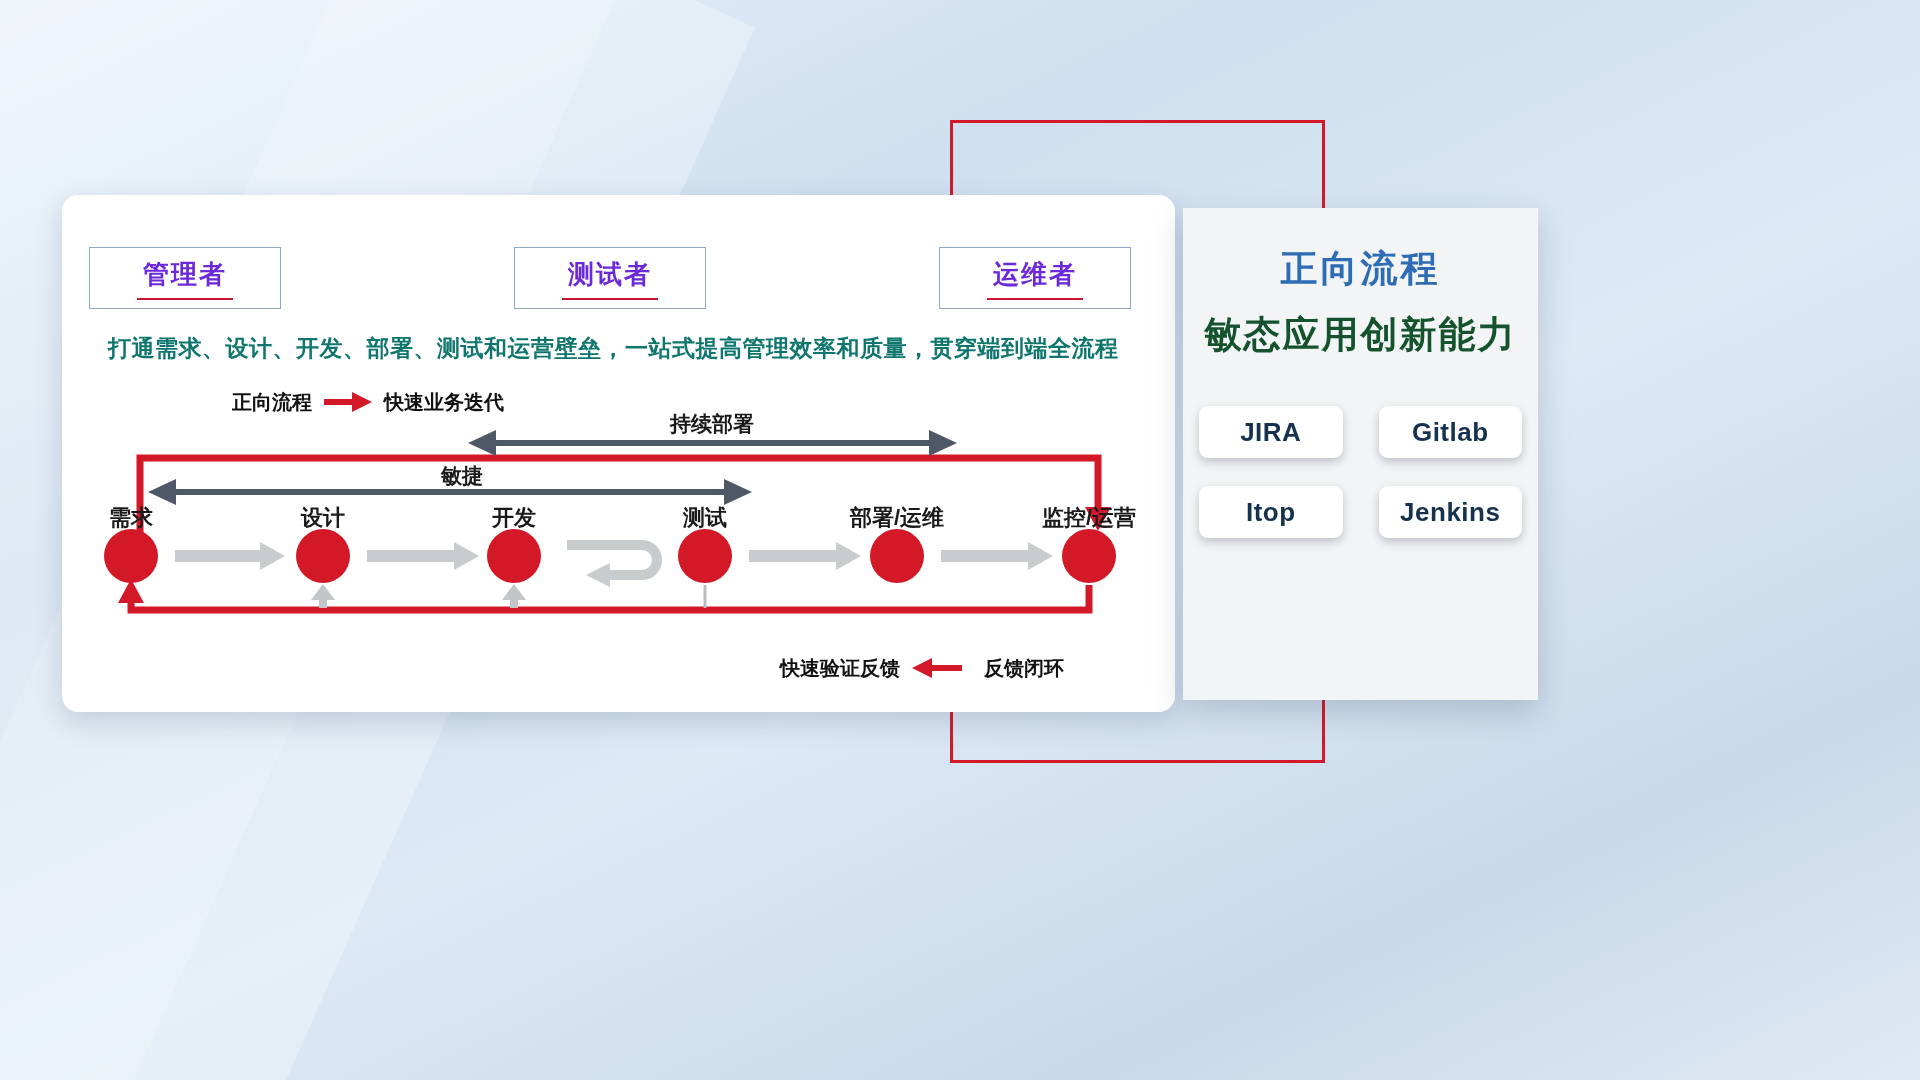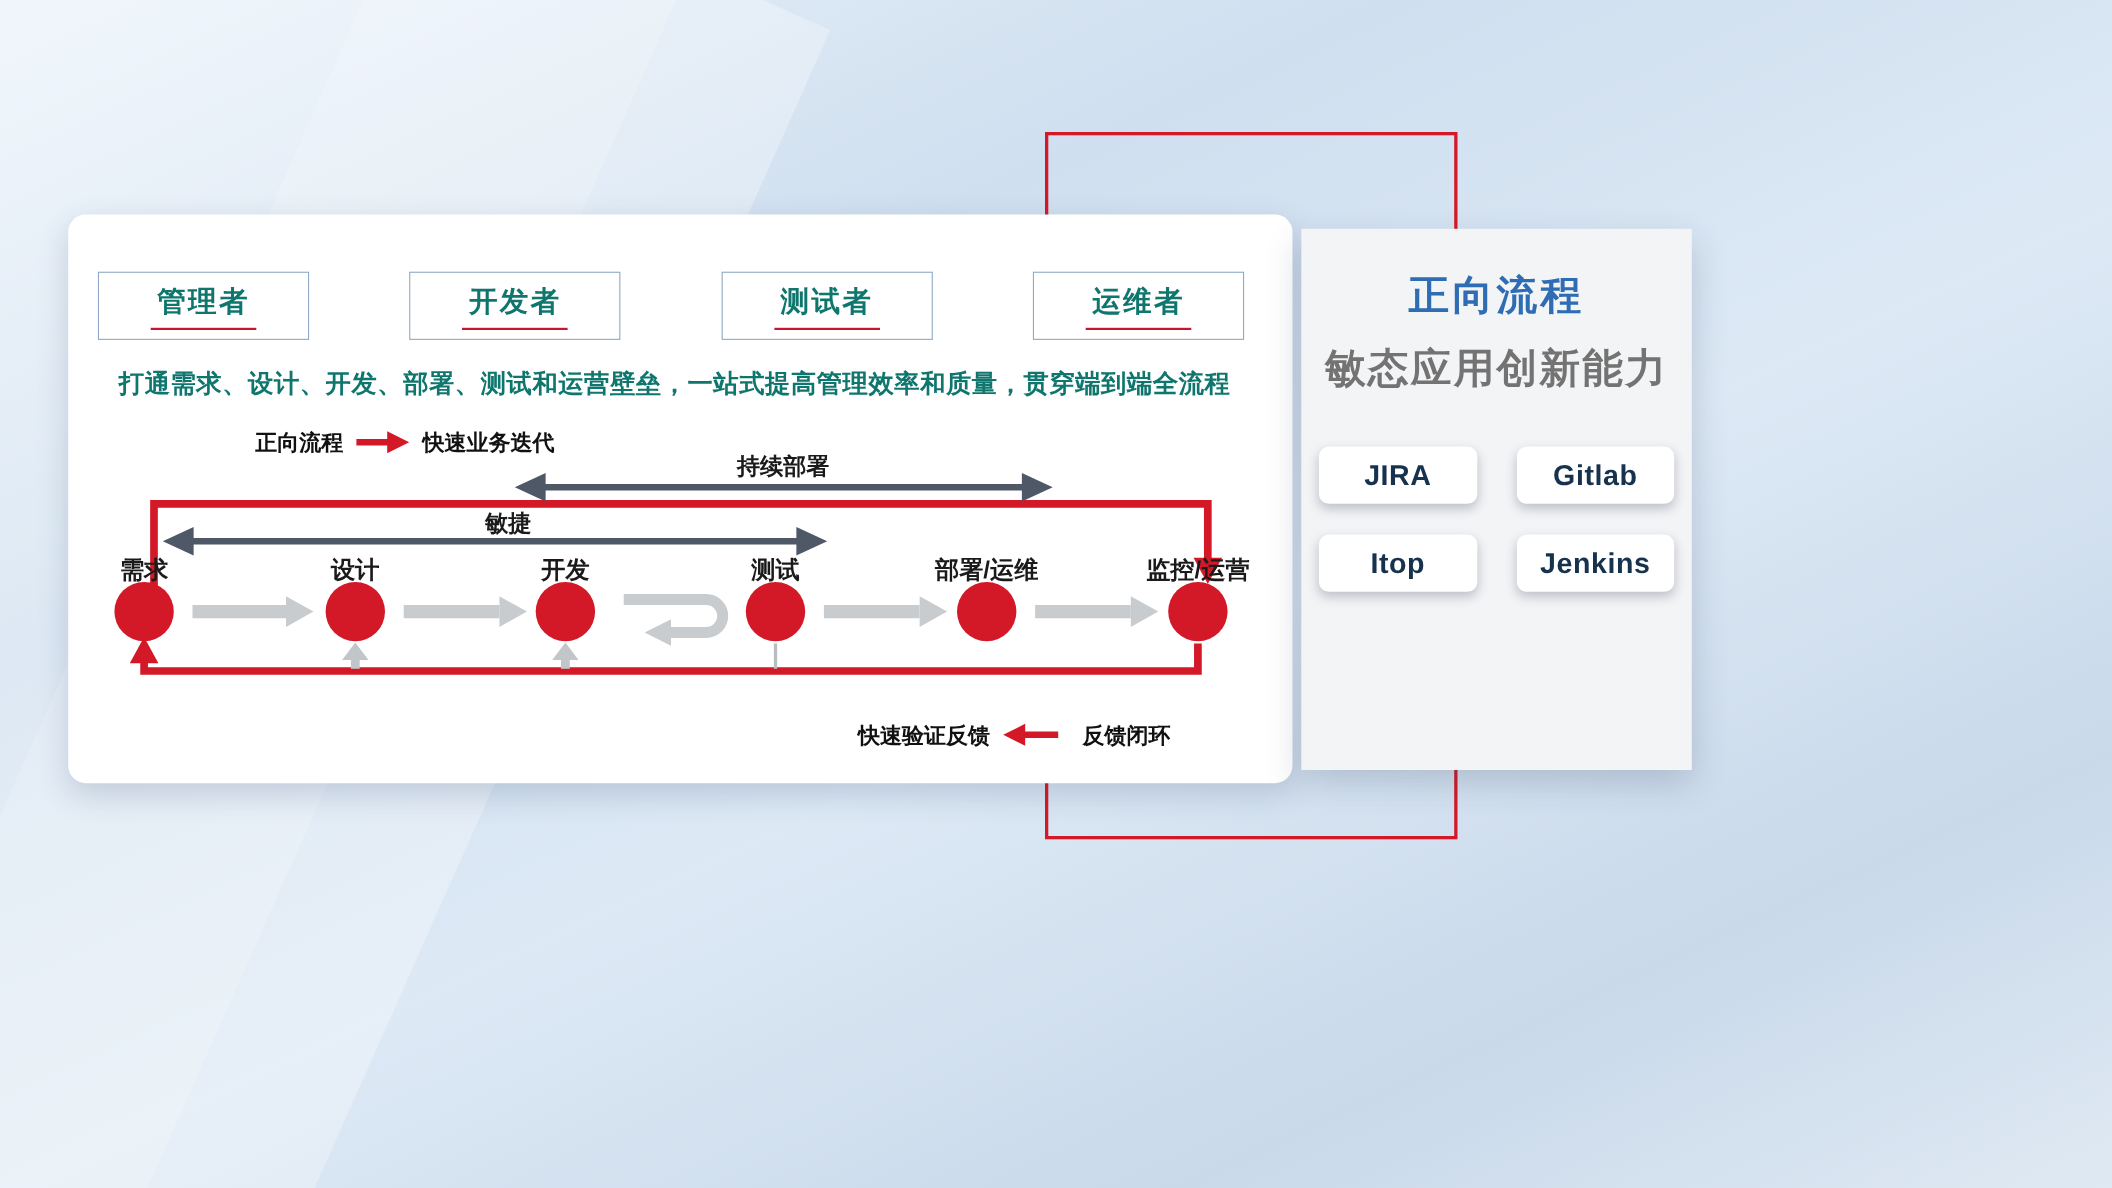--- a/index.html
+++ b/index.html
@@ -18,38 +18,38 @@
     border:3px solid #d31927; z-index:1; background:transparent; }
 
   
   .main-panel { position:absolute; left:62px; top:195px; width:1113px; height:517px;
     background:#ffffff; border-radius:16px; box-shadow:0 10px 28px rgba(50,70,110,0.20); z-index:2; }
 
   .roles-row { position:absolute; left:27px; top:52px; width:1042px; height:62px;
     display:flex; justify-content:space-between; }
   .role-box { width:192px; height:62px; border:1px solid #8fa8c4; background:#ffffff;
     display:flex; align-items:center; justify-content:center; }
-  .role-label { color:#0f766e; font-size:26px; font-weight:bold; letter-spacing:2px;
+  .role-label { color:#6d28d9; font-size:26px; font-weight:bold; letter-spacing:2px;
     border-bottom:2px solid #c9152e; padding:0 6px 6px 6px; }
 
   .subtitle { position:absolute; left:46px; top:138px; width:1060px;
     font-size:23px; font-weight:bold; color:#0f766e; letter-spacing:0.5px; white-space:nowrap; }
 
   .flow-svg { position:absolute; left:0; top:0; width:1113px; height:517px; }
   .flow-svg text { font-family:"Liberation Sans","DejaVu Sans",sans-serif; font-weight:bold; }
   .stage-label { font-size:22px; fill:#1a1a1a; }
   .span-label  { font-size:21px; fill:#1a1a1a; }
   .legend-text { font-size:20px; fill:#111111; }
 
   
   .right-panel { position:absolute; left:1183px; top:208px; width:355px; height:492px;
     background:#f3f4f6; box-shadow:0 12px 30px rgba(40,60,90,0.22); z-index:3; }
   .rp-title1 { margin-top:36px; text-align:center; color:#2e6db4; font-size:37px;
     font-weight:bold; letter-spacing:3px; }
-  .rp-title2 { margin-top:16px; text-align:center; color:#737373; font-size:37px;
+  .rp-title2 { margin-top:16px; text-align:center; color:#14532d; font-size:37px;
     font-weight:bold; letter-spacing:2px; white-space:nowrap; }
   .rp-buttons { margin-top:46px; padding:0 16px; display:flex; flex-direction:column; gap:28px; }
   .rp-row { display:flex; gap:36px; }
   .tool-btn { flex:1; height:52px; background:#ffffff; border-radius:9px;
     box-shadow:0 4px 10px rgba(30,45,70,0.25); display:flex; align-items:center; justify-content:center;
     color:#16324f; font-size:26px; font-weight:bold; letter-spacing:0.5px; }
 </style>
 </head>
 <body>
 
@@ -57,23 +57,20 @@
   <div class="streak1"></div>
   <div class="streak2"></div>
 
   <div class="red-frame"></div>
 
   <div class="main-panel">
 
     <div class="roles-row">
       <div class="role-box">
         <span class="role-label">管理者</span>
-      </div>
-      <div class="role-box">
-        <span class="role-label">开发者</span>
       </div>
       <div class="role-box">
         <span class="role-label">测试者</span>
       </div>
       <div class="role-box">
         <span class="role-label">运维者</span>
       </div>
     </div>
 
     <div class="subtitle">打通需求、设计、开发、部署、测试和运营壁垒，一站式提高管理效率和质量，贯穿端到端全流程</div>

